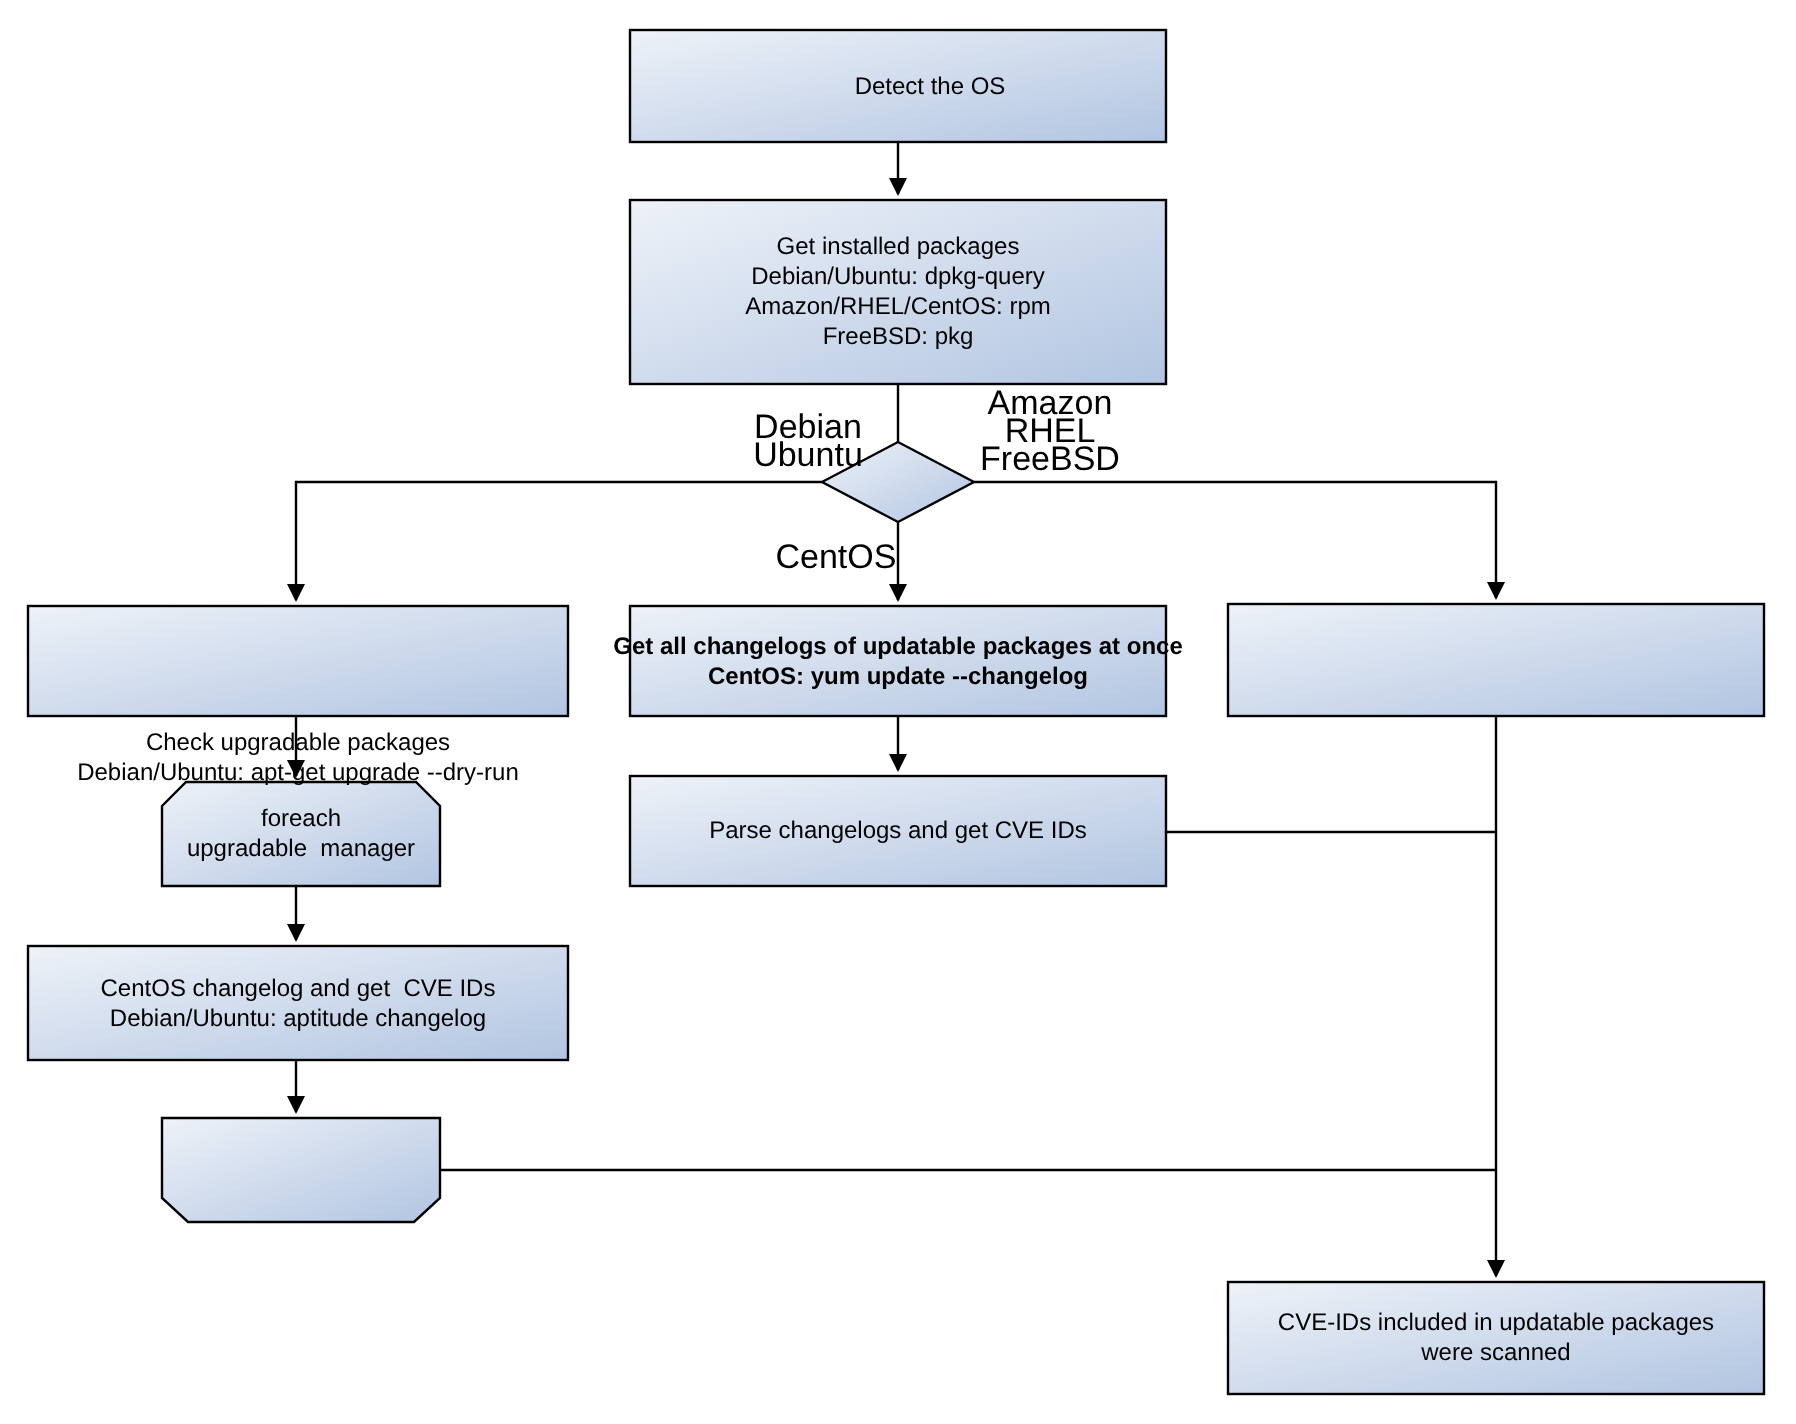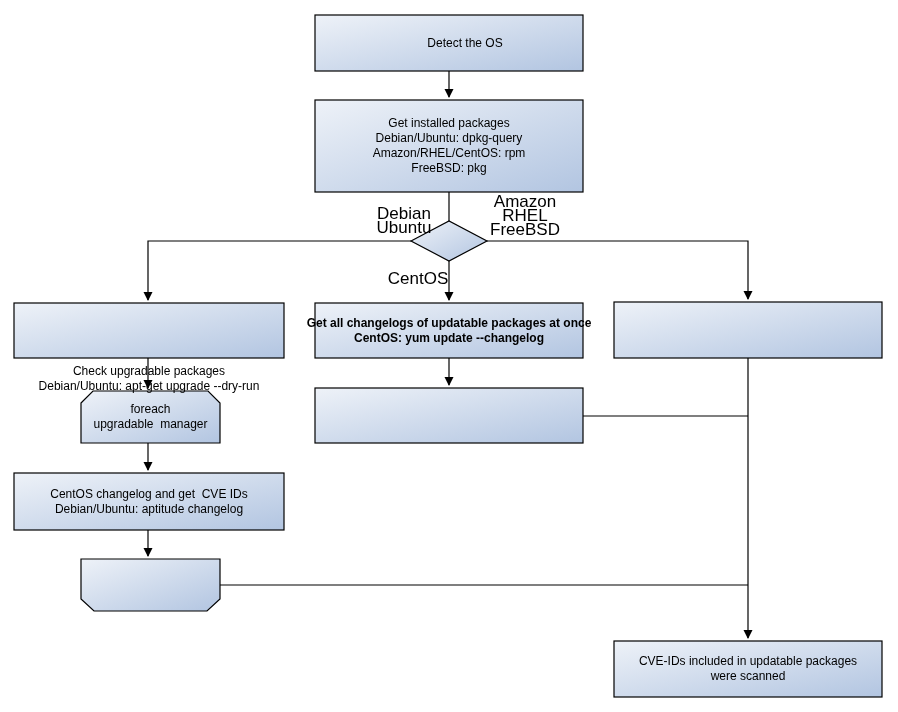--- a/index.html
+++ b/index.html
@@ -93,20 +93,23 @@
 upgradable  manager</span>
   </div>
   <div class="label" style="left:14px; top:473px; width:270px; height:57px;">
     <span>CentOS changelog and get  CVE IDs
 Debian/Ubuntu: aptitude changelog</span>
   </div>
   <div class="label" style="left:300px; top:303px; width:298px; height:55px;font-weight:bold;">
     <span>Get all changelogs of updatable packages at once
 CentOS: yum update --changelog</span>
   </div>
+  <div class="label" style="left:315px; top:388px; width:268px; height:55px;">
+    <span>Parse changelogs and get CVE IDs</span>
+  </div>
   <div class="label" style="left:614px; top:641px; width:268px; height:56px;">
     <span>CVE-IDs included in updatable packages
 were scanned</span>
   </div>
 
   <div class="label edge-label" style="left:354px; top:206px; width:100px; height:30px;">
     <span>Debian
 Ubuntu</span>
   </div>
   <div class="label edge-label" style="left:475px; top:194px; width:100px; height:44px;">

